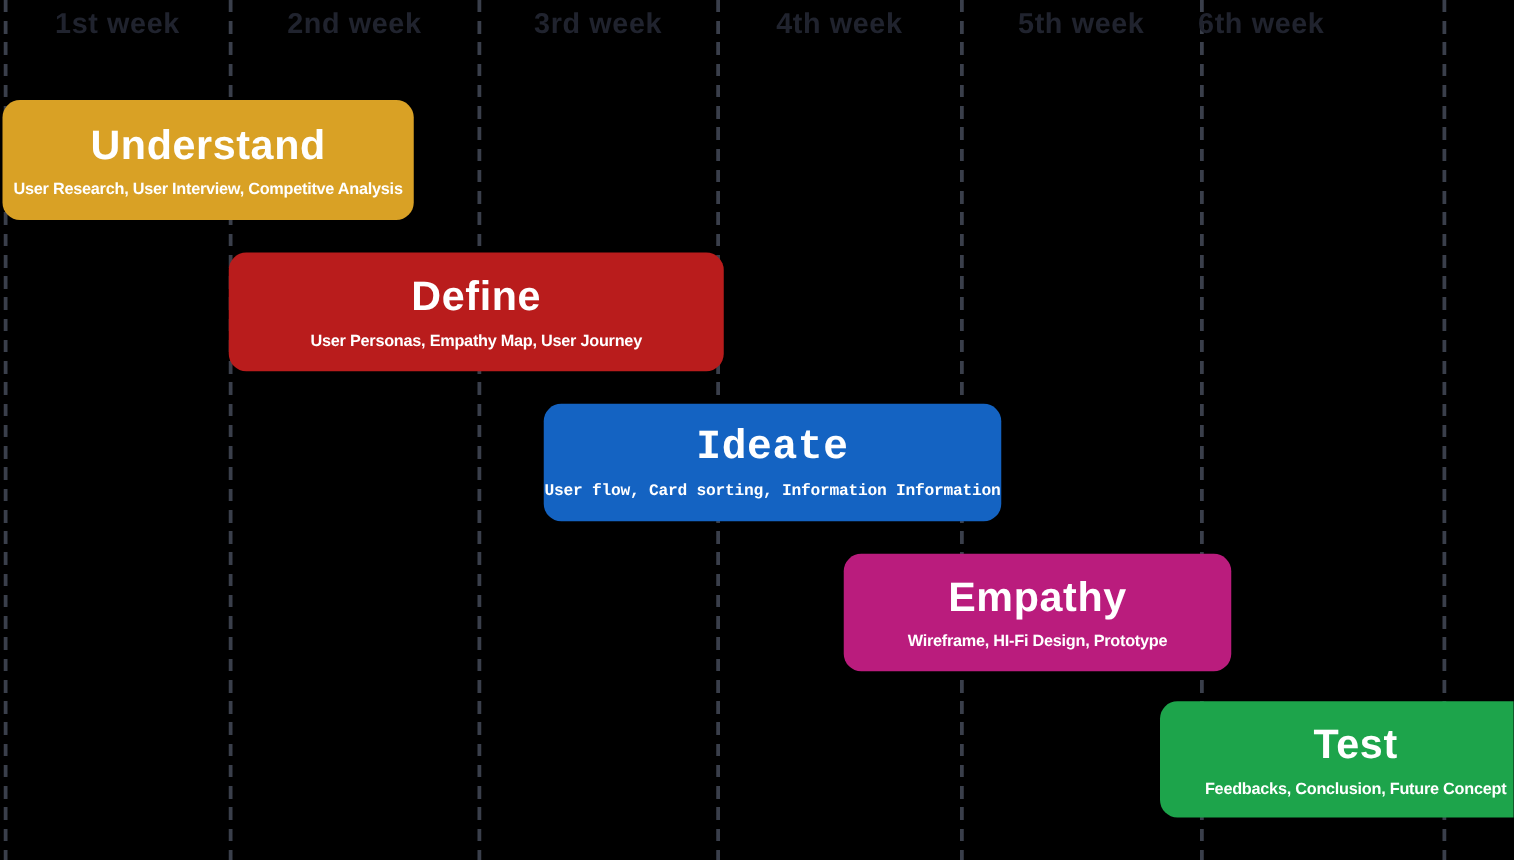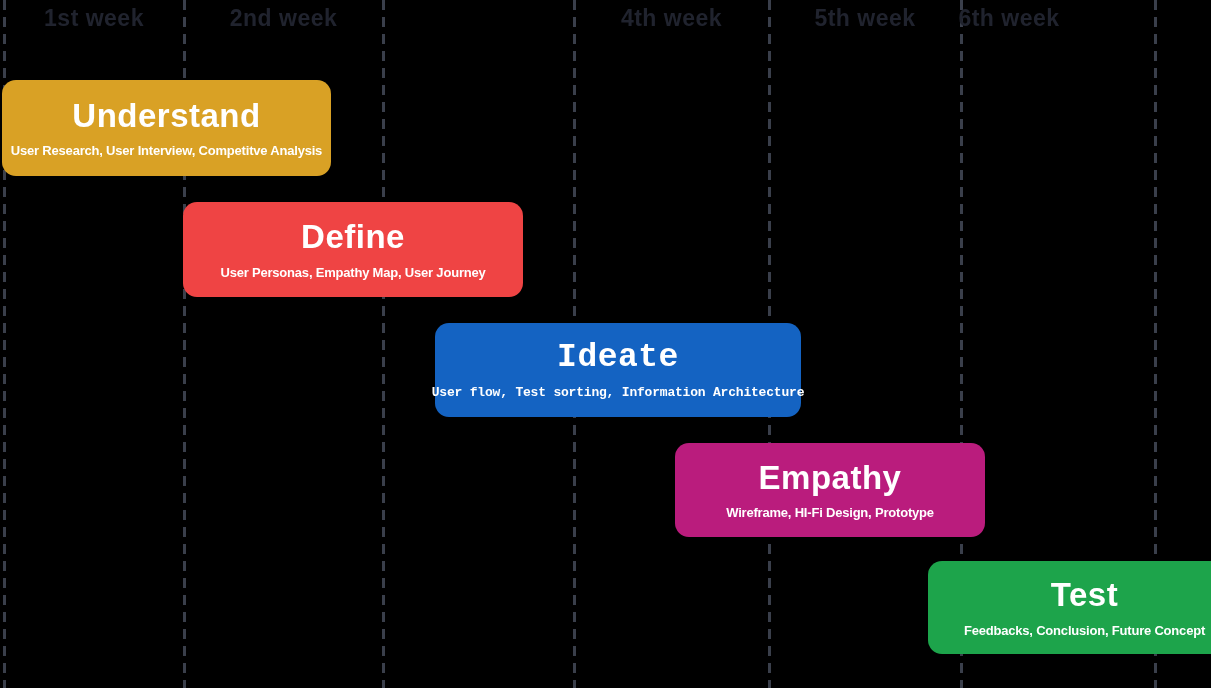--- a/index.html
+++ b/index.html
@@ -69,37 +69,38 @@
   <div class="gridline" style="left:3px"></div>
   <div class="gridline" style="left:183px"></div>
   <div class="gridline" style="left:382px"></div>
   <div class="gridline" style="left:573px"></div>
   <div class="gridline" style="left:768px"></div>
   <div class="gridline" style="left:960px"></div>
   <div class="gridline" style="left:1154px"></div>
 
   <div class="week-label" style="left:4px;width:180px">1st week</div>
   <div class="week-label" style="left:184px;width:199px">2nd week</div>
+  <div class="week-label" style="left:383px;width:191px">3rd week</div>
   <div class="week-label" style="left:574px;width:195px">4th week</div>
   <div class="week-label" style="left:769px;width:192px">5th week</div>
   <div class="week-label" style="left:912px;width:194px">6th week</div>
 
   <div class="phase" style="left: 2px; top: 80px; width: 329px; height: 96px; background-color: rgb(217, 161, 37);">
     <div class="phase-title">Understand</div>
     <div class="phase-subtitle">User Research, User Interview, Competitve Analysis</div>
   </div>
 
-  <div class="phase" style="left: 183px; top: 202px; width: 340px; height: 95px; background-color: #ef4444;">
+  <div class="phase" style="left: 183px; top: 202px; width: 396px; height: 95px; background-color: #b91c1c;">
     <div class="phase-title">Define</div>
     <div class="phase-subtitle">User Personas, Empathy Map, User Journey</div>
   </div>
 
   <div class="phase" style="left: 435px; top: 323px; width: 366px; height: 94px; background-color: rgb(20, 99, 194); font-family: Liberation Mono, monospace;">
     <div class="phase-title">Ideate</div>
-    <div class="phase-subtitle">User flow, Test sorting, Information Architecture</div>
+    <div class="phase-subtitle">User flow, Card sorting, Information Information</div>
   </div>
 
   <div class="phase" style="left: 675px; top: 443px; width: 310px; height: 94px; background-color: rgb(186, 28, 125);">
     <div class="phase-title">Empathy</div>
     <div class="phase-subtitle">Wireframe, HI-Fi Design, Prototype</div>
   </div>
 
   <div class="phase" style="left: 896px; top: 561px; width: 313px; height: 93px; background-color: rgb(29, 164, 75); margin-left: 32px;">
     <div class="phase-title">Test</div>
     <div class="phase-subtitle">Feedbacks, Conclusion, Future Concept</div>

